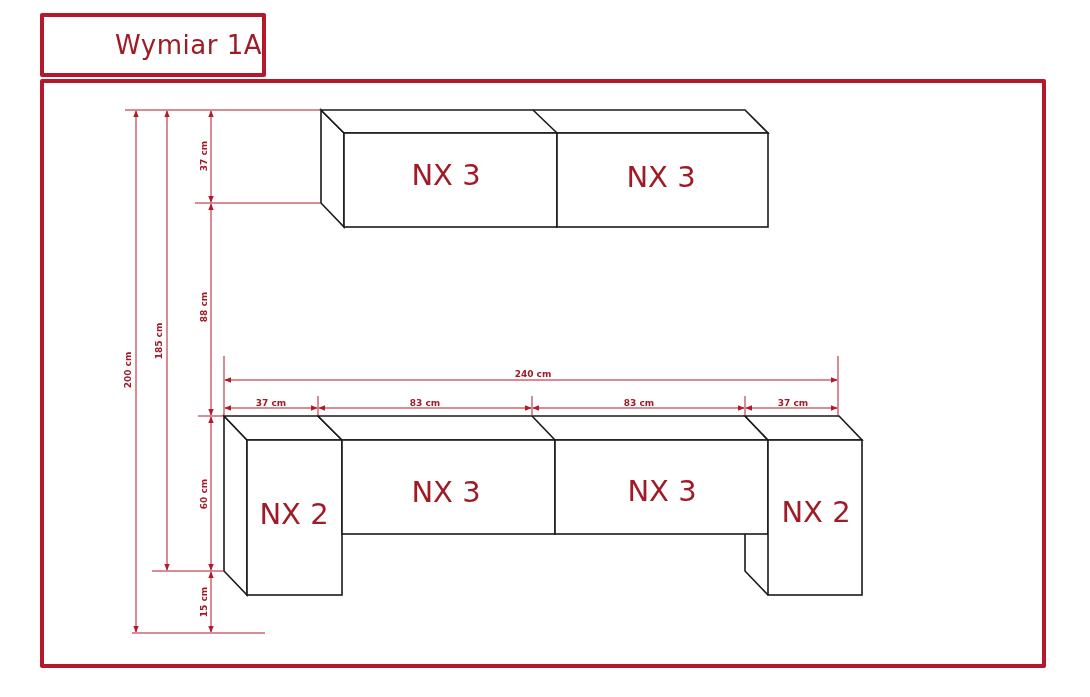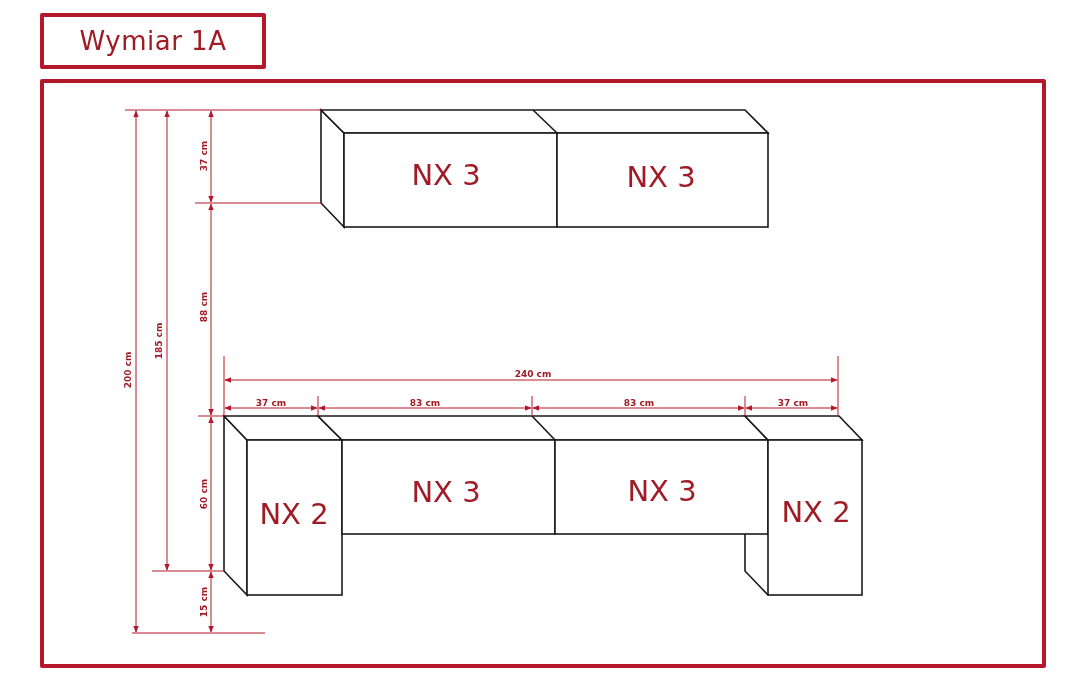--- a/index.html
+++ b/index.html
@@ -1,17 +1,17 @@
 <!DOCTYPE html>
 <html><head>
 <meta charset="utf-8">
 <style>
   html,body{margin:0;padding:0;background:#ffffff;}
   body{width:1090px;height:697px;position:relative;overflow:hidden;font-family:"DejaVu Sans","Liberation Sans",sans-serif;}
-  .title-box{position:absolute;left:40px;top:13px;width:226px;height:56px;border:4px solid #b5182b;border-radius:2px;box-sizing:border-box;display:flex;align-items:center;justify-content:center;}
+  .title-box{position:absolute;left:40px;top:13px;width:226px;height:64px;border:4px solid #b5182b;border-radius:2px;box-sizing:border-box;display:flex;align-items:center;justify-content:flex-end;}
   .title-box span{color:#a01b26;font-size:26px;letter-spacing:0.5px;}
   .frame{position:absolute;left:40px;top:79px;width:1006px;height:589px;border:4px solid #b5182b;border-radius:2px;box-sizing:border-box;}
   svg.drawing{position:absolute;left:0;top:0;}
   .lbl{font-family:"DejaVu Sans","Liberation Sans",sans-serif;fill:#a01b26;}
   .dim{font-family:"DejaVu Sans","Liberation Sans",sans-serif;fill:#a01b26;font-size:9px;font-weight:bold;}
 </style>
 </head>
 <body>
 
 <div class="title-box">

